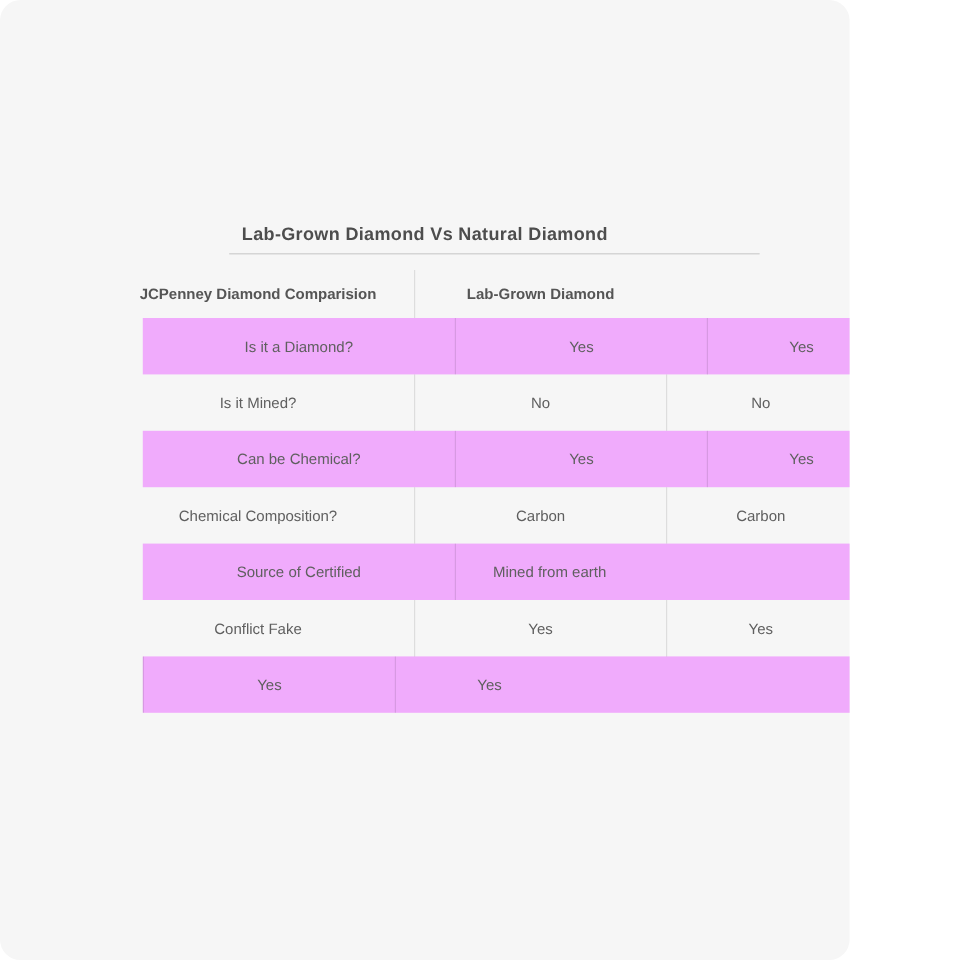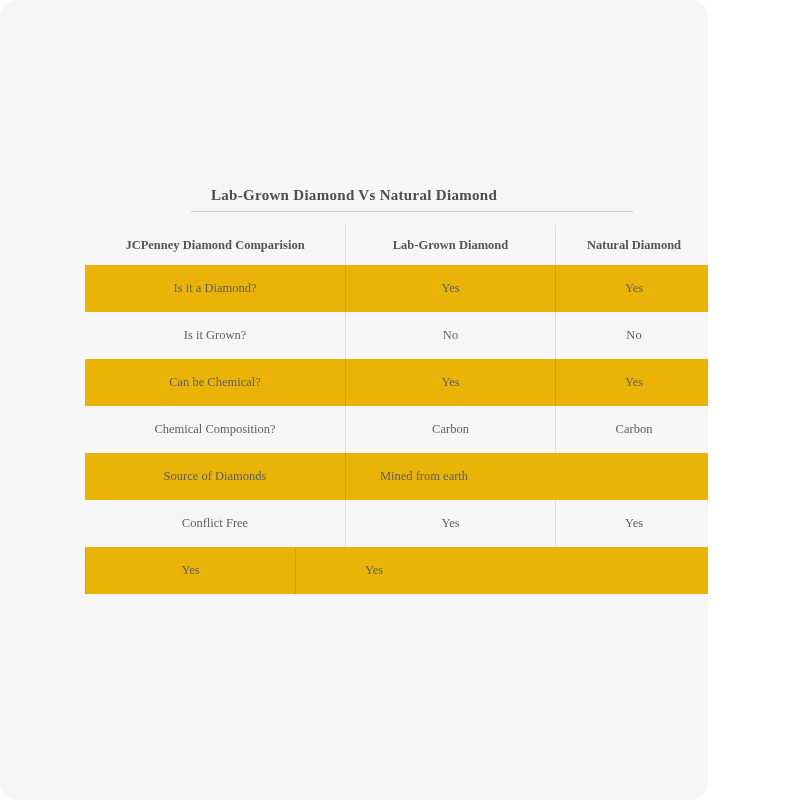--- a/index.html
+++ b/index.html
@@ -1,21 +1,21 @@
 <!DOCTYPE html>
 <html><head>
 <meta charset="utf-8">
 <style>
   html, body { margin: 0; padding: 0; }
   .stage {
     position: relative;
     width: 708px;
     height: 800px;
     background: #f6f6f6;
-    font-family: Liberation Serif, serif;
+    font-family: Liberation Sans, sans-serif;
     overflow: hidden;
     border-radius: 17px;
   }
   .title {
     position: absolute;
     top: 187px;
     left: 0;
     right: 0;
     text-align: center;
     font-size: 15px;
@@ -58,69 +58,68 @@
     height: 40px;
     font-size: 12.5px;
     font-weight: bold;
     color: #555555;
   }
   .data-row {
     height: 47px;
     font-size: 12.5px;
     color: #5f5f5f;
   }
-  .data-row.shaded { background: #eab308; }
+  .data-row.shaded { background: #f0abfc; margin-left: 34px; }
 </style>
 </head>
 <body>
 
 <div class="stage">
 
   <div class="title">Lab-Grown Diamond Vs Natural Diamond</div>
   <div class="title-rule"></div>
 
   <div class="table">
 
     <div class="row header-row">
       <div class="cell col-feature">JCPenney Diamond Comparision</div>
       <div class="cell col-lab">Lab-Grown Diamond</div>
-      <div class="cell col-natural">Natural Diamond</div>
     </div>
 
     <div class="row data-row shaded">
       <div class="cell col-feature">Is it a Diamond?</div>
       <div class="cell col-lab">Yes</div>
       <div class="cell col-natural">Yes</div>
     </div>
 
     <div class="row data-row">
-      <div class="cell col-feature">Is it Grown?</div>
+      <div class="cell col-feature">Is it Mined?</div>
       <div class="cell col-lab">No</div>
       <div class="cell col-natural">No</div>
     </div>
 
     <div class="row data-row shaded">
       <div class="cell col-feature">Can be Chemical?</div>
       <div class="cell col-lab">Yes</div>
       <div class="cell col-natural">Yes</div>
     </div>
 
     <div class="row data-row">
       <div class="cell col-feature">Chemical Composition?</div>
       <div class="cell col-lab">Carbon</div>
       <div class="cell col-natural">Carbon</div>
     </div>
 
     <div class="row data-row shaded">
-      <div class="cell col-feature">Source of Diamonds</div>
+      <div class="cell col-feature">Source of Certified</div>
       <div class="cell col-natural">Mined from earth</div>
     </div>
 
     <div class="row data-row">
-      <div class="cell col-feature">Conflict Free</div>
+      <div class="cell col-feature">Conflict Fake</div>
       <div class="cell col-lab">Yes</div>
       <div class="cell col-natural">Yes</div>
     </div>
 
     <div class="row data-row shaded">
       <div class="cell col-lab">Yes</div>
       <div class="cell col-natural">Yes</div>
     </div>
 
   </div>

